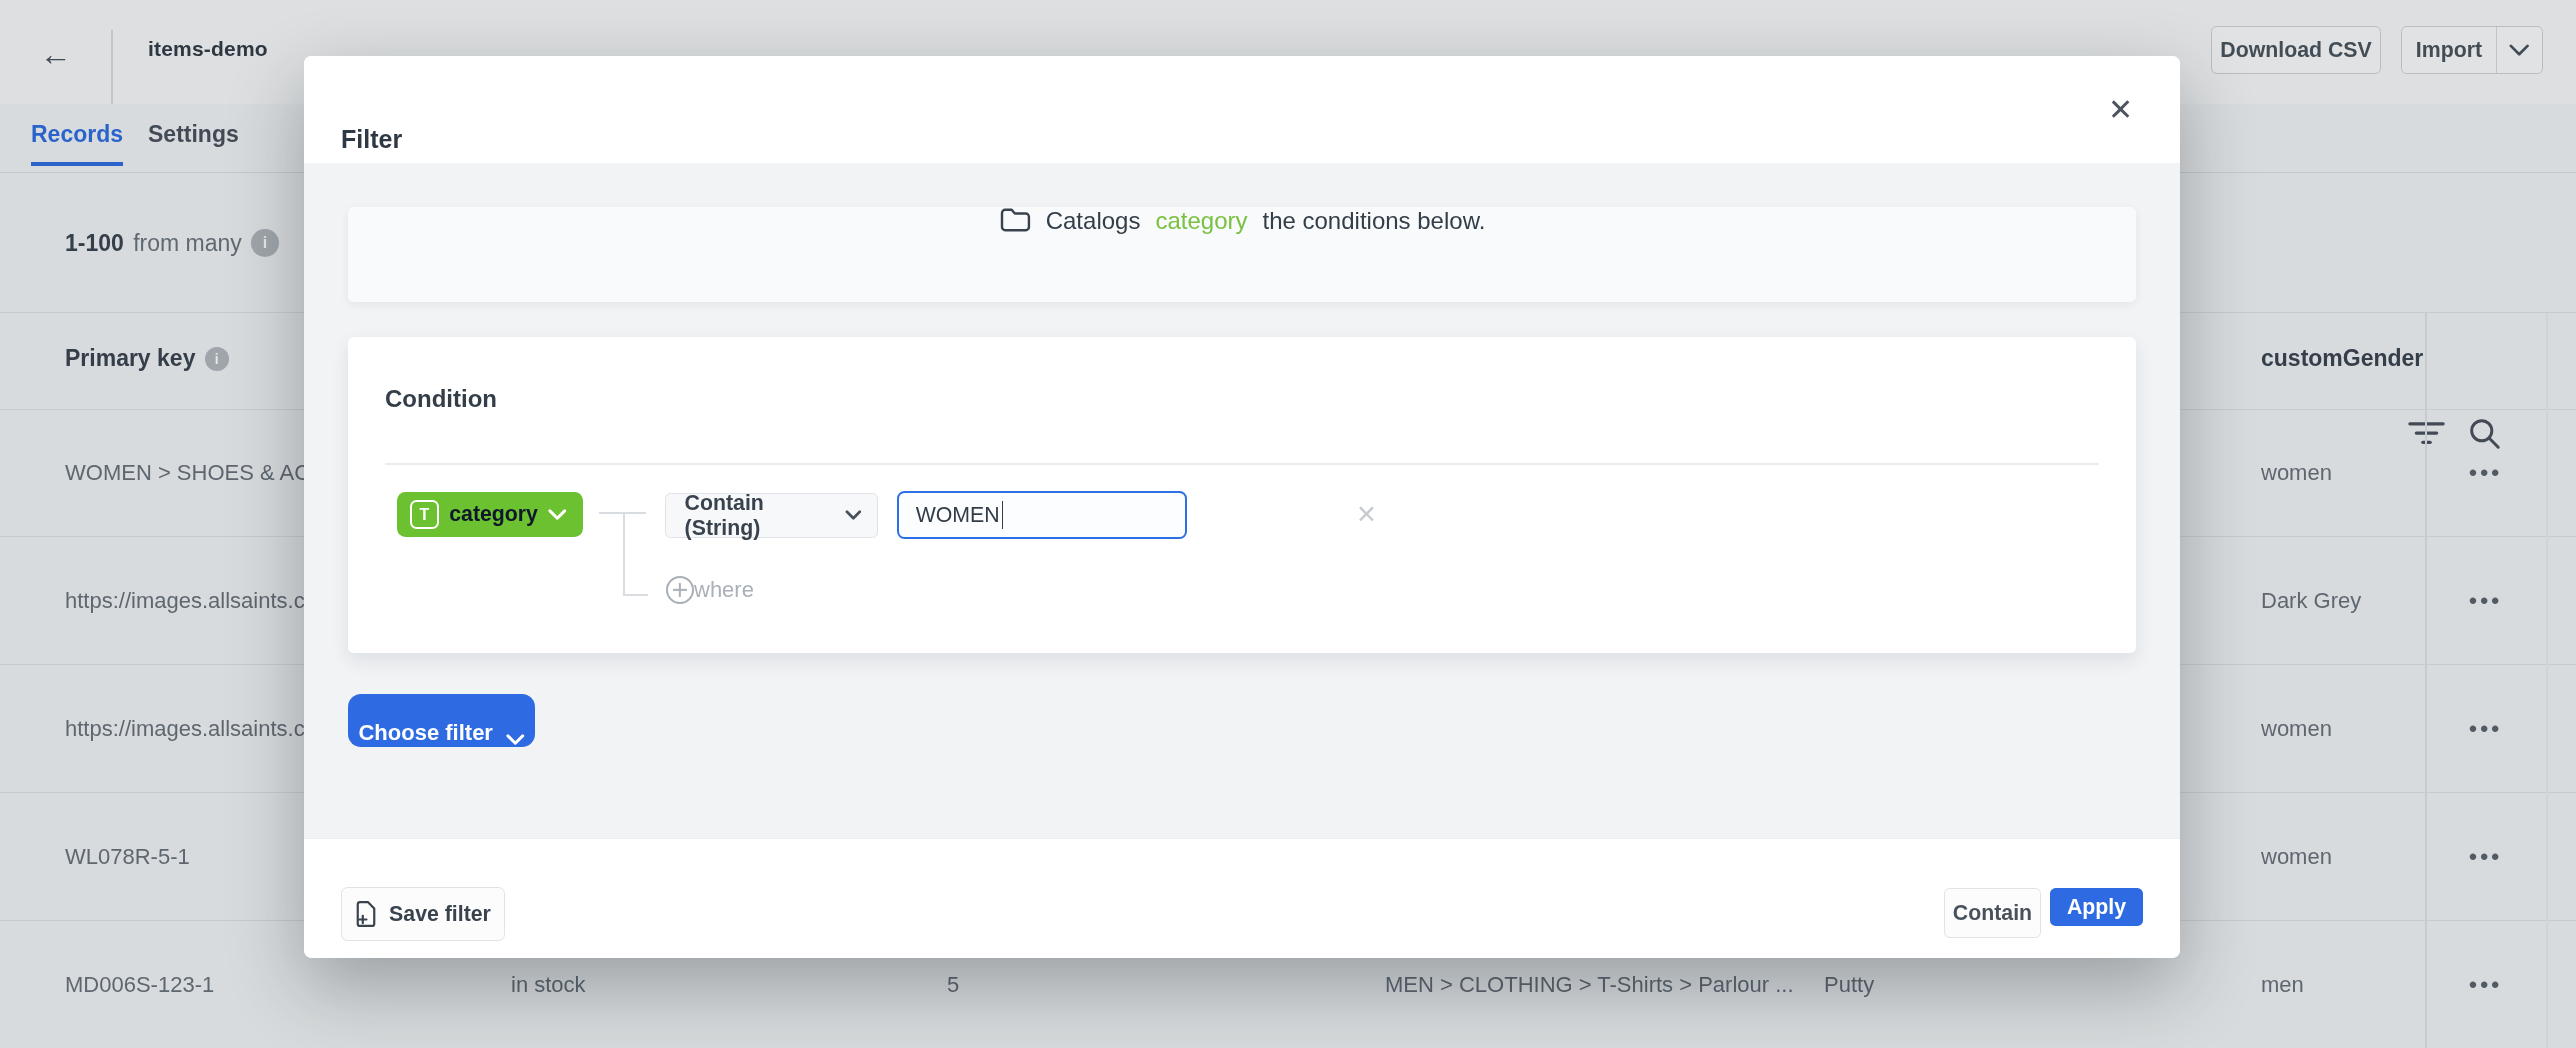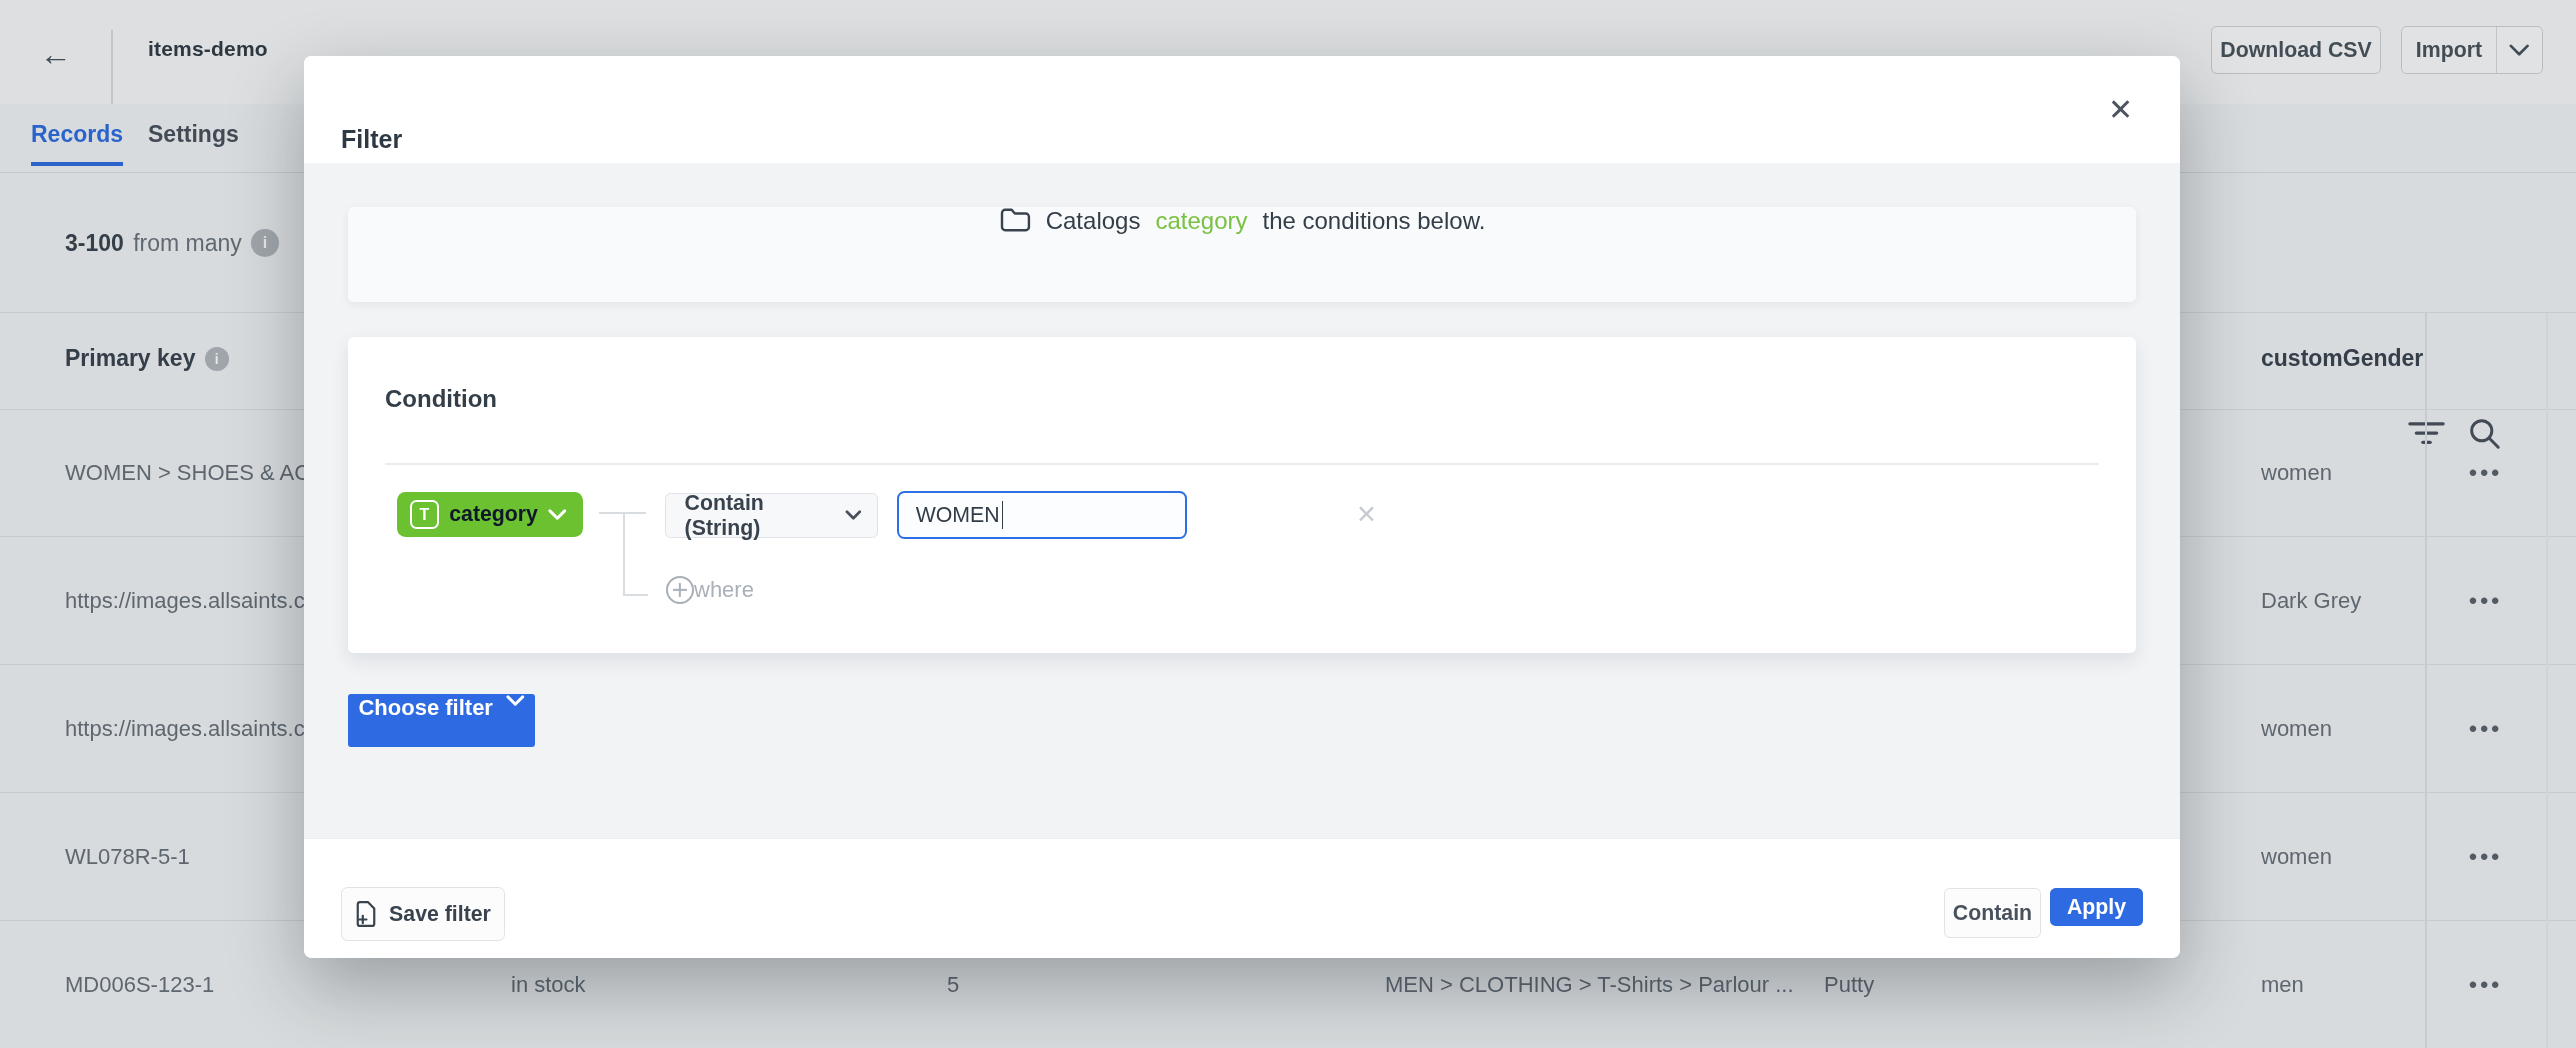--- a/index.html
+++ b/index.html
@@ -76,22 +76,22 @@
   .caret-bar{width:1.9px;height:28px;background:#333d48;margin-left:1.9px;}
   .remove-x{position:absolute;left:1000px;top:159px;width:37px;height:37px;border:none;background:transparent;
             color:#c6cbd1;font-size:25px;cursor:pointer;padding:0;}
   .where-btn{position:absolute;left:318px;top:239px;display:flex;align-items:center;gap:0;border:none;background:transparent;
              cursor:pointer;padding:0;}
   .plus-circle{width:28px;height:28px;border:2.3px solid #a9b0b8;border-radius:50%;position:relative;box-sizing:border-box;}
   .plus-circle::before,.plus-circle::after{content:"";position:absolute;background:#a9b0b8;}
   .plus-circle::before{left:50%;top:4.6px;bottom:4.6px;width:2.3px;transform:translateX(-50%);}
   .plus-circle::after{top:50%;left:4.6px;right:4.6px;height:2.3px;transform:translateY(-50%);}
   .where-label{font-size:22px;color:#a9b0b8;}
-  .choose-filter{position:absolute;left:44px;top:638px;width:187px;height:53px;background:#2e6be2;border:none;border-radius:3px;
-                 display:flex;align-items:flex-start;justify-content:center;gap:13px;cursor:pointer;}
+  .choose-filter{position:absolute;left:44px;top:638px;width:187px;height:53px;background:#2e6be2;border:none;border-radius:13px;
+                 display:flex;align-items:flex-end;justify-content:center;gap:13px;cursor:pointer;}
   .choose-filter span{color:#fff;font-size:22px;font-weight:bold;}
   .modal-footer{position:absolute;left:0;bottom:0;width:100%;height:120px;background:#fff;border-top:0.9px solid #eceef0;box-sizing:border-box;padding-left:15px;}
   .save-filter{position:absolute;left:37px;top:48px;width:164px;height:54px;display:flex;align-items:center;justify-content:center;
                gap:12px;background:#fcfcfd;border:1.9px solid #dfe3e7;border-radius:6.5px;box-sizing:border-box;cursor:pointer;
                font-size:21.3px;font-weight:bold;color:#39434e;}
   .cancel-btn{position:absolute;right:139px;top:49px;width:97px;height:50px;background:#fcfcfd;border:1.9px solid #dfe3e7;color:#49525c;}
   .apply-btn{position:absolute;right:37px;top:49px;width:93px;height:38px;background:#2e6be2;border:none;color:#fff;}
   svg{display:block;}
 </style>
 </head>
@@ -118,21 +118,21 @@
       </div>
     </header>
 
     <nav class="tabs">
       <span class="tab active">Records</span>
       <span class="tab inactive">Settings</span>
     </nav>
 
     <div class="toolbar-row">
       <div class="range-wrap">
-        <span class="range-strong">3-100</span>
+        <span class="range-strong">1-100</span>
         <span>from many</span>
         <i class="info-icon">i</i>
       </div>
       <button class="icon-btn" style="left:2404px;top:238px;">
         <span>
           <svg width="37" height="30" viewBox="0 0 40 32">
               <g stroke="#49525d" stroke-width="3.4" stroke-linecap="round">
                 <line x1="2" y1="5" x2="38" y2="5"></line>
                 <line x1="9" y1="15" x2="31" y2="15"></line>
                 <line x1="16" y1="25" x2="24" y2="25"></line>

